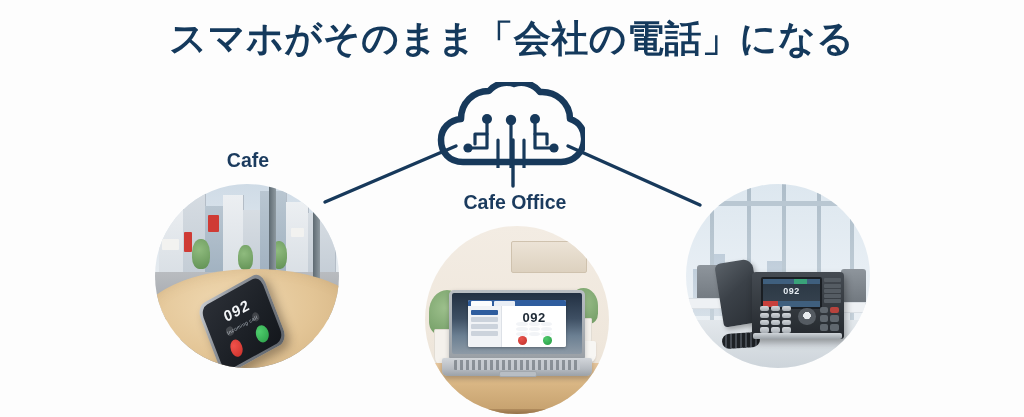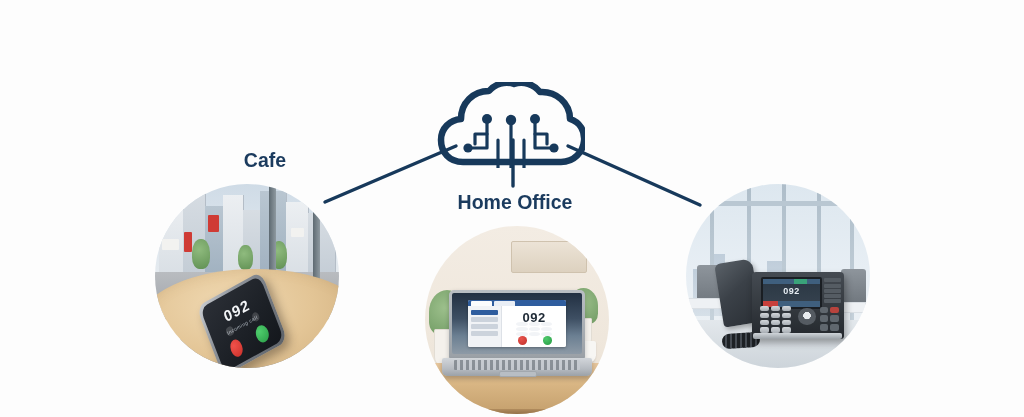--- a/index.html
+++ b/index.html
@@ -52,21 +52,21 @@
 
   
   .node-label {
     position: absolute;
     font-size: 19.5px;
     font-weight: bold;
     color: #1b3b5e;
     text-align: center;
     white-space: nowrap;
   }
-  #label-cafe        { left: 172px; top: 149px; width: 186px; }
+  #label-cafe        { left: 155px; top: 149px; width: 186px; }
   #label-home-office { left: 420px; top: 191px; width: 190px; }
   #label-headquarters{ left: 682px; top: 146px; width: 190px; }
 
   
   .photo-circle {
     position: absolute;
     border-radius: 50%;
     border: 3px solid #143css;
     border-color: #17395b;
     overflow: hidden;
@@ -377,20 +377,21 @@
     position: absolute; left: 2%; bottom: 0; width: 96%; height: 8%;
     background: linear-gradient(to bottom,#cfd4d9,#9ba1a7);
     border-radius: 2px;
   }
 </style>
 </head>
 <body>
 
 <div id="stage">
 
+  <div id="page-title">スマホがそのまま「会社の電話」になる</div>
 
   <svg id="connectors" viewBox="0 0 1024 417" xmlns="http://www.w3.org/2000/svg">
     <line x1="456" y1="146" x2="325" y2="202" stroke="#17395b" stroke-width="3.4" stroke-linecap="round"></line>
     <line x1="513" y1="140" x2="513" y2="186" stroke="#17395b" stroke-width="3.4" stroke-linecap="round"></line>
     <line x1="568" y1="146" x2="700" y2="205" stroke="#17395b" stroke-width="3.4" stroke-linecap="round"></line>
   </svg>
 
   <svg id="cloud-icon" viewBox="0 0 148 86" xmlns="http://www.w3.org/2000/svg">
     <path d="M26 80 C12 80 4 70 4 58 C4 46 13 38 24 37 C24 21 36 9 52 9
              C58 2 68 -1 77 2 C86 -1 97 2 103 10 C119 9 133 21 133 37
@@ -459,21 +460,21 @@
           <div class="phone-sub">Incoming call</div>
           <div class="phone-dot l"></div>
           <div class="phone-dot r"></div>
           <div class="phone-btn decline"></div>
           <div class="phone-btn accept"></div>
         </div>
       </div>
     </div>
   </div>
 
-  <div id="label-home-office" class="node-label">Home Office</div>
+  <div id="label-home-office" class="node-label">Cafe Office</div>
 
   <div id="circle-home-office" class="photo-circle">
     <div class="scene">
       <div class="ho-wall"></div>
       <div class="ho-shelf"></div>
 
       <div class="ho-plant-leaves" style="left:2%;  top:34%; width:20%; height:24%;"></div>
       <div class="ho-plant-pot" style="left:5%;  top:55%; width:14%; height:18%;"></div>
       <div class="ho-plant-leaves" style="right:6%; top:33%; width:16%; height:19%;"></div>
       <div class="ho-plant-pot" style="right:9%; top:49%; width:11%; height:13%;"></div>

